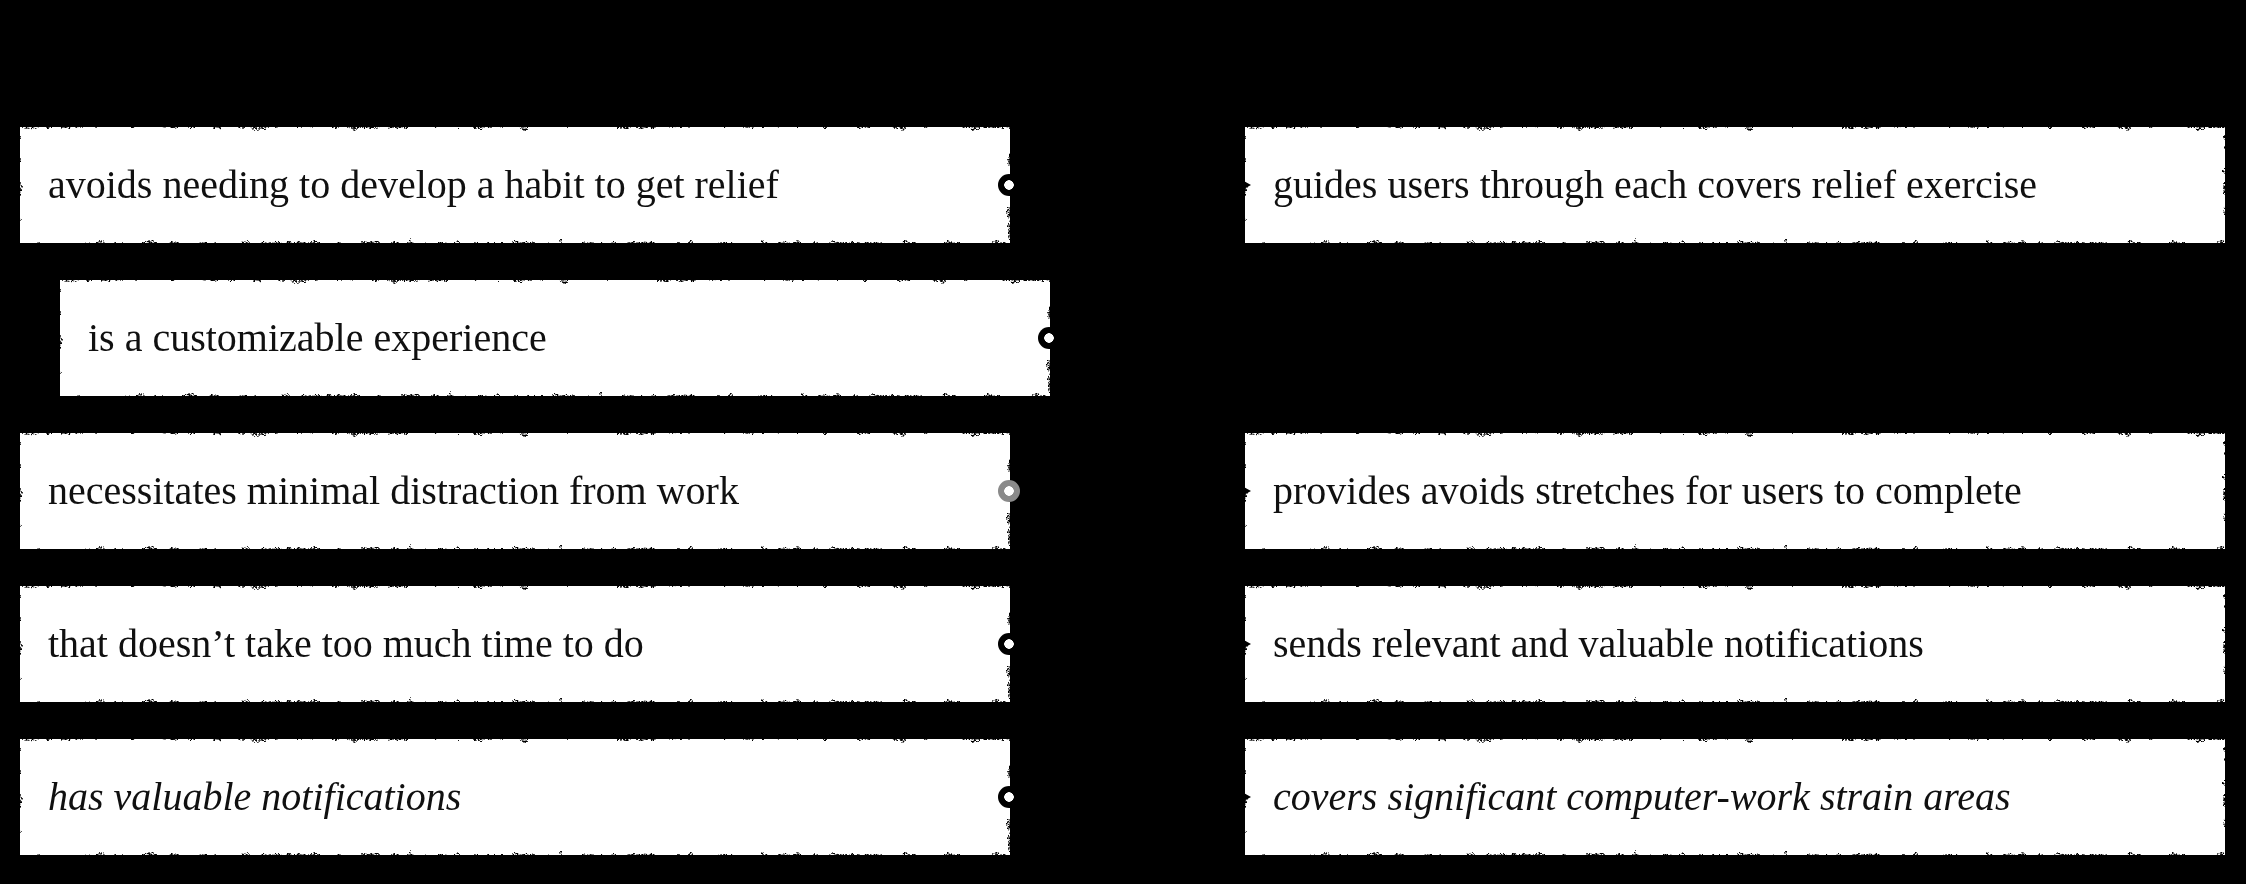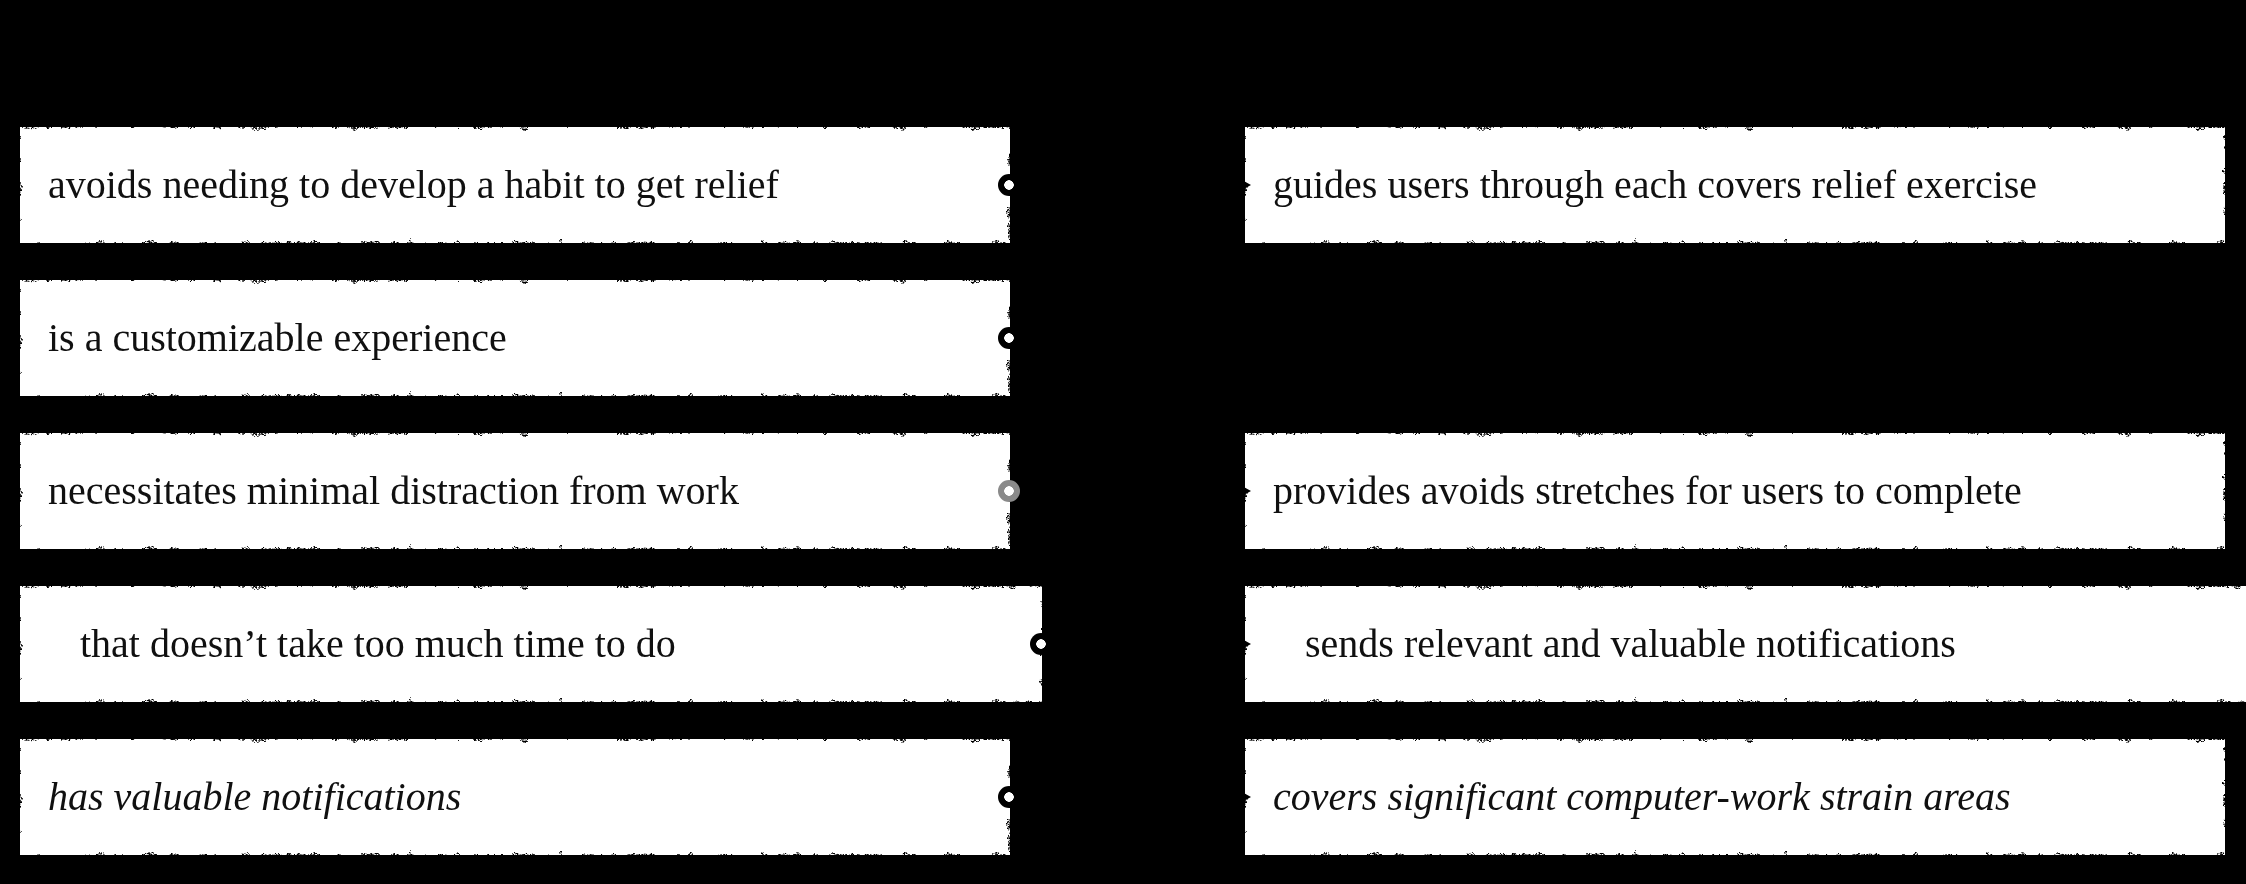--- a/index.html
+++ b/index.html
@@ -37,23 +37,23 @@
     line-height: 1;
     color: var(--text, #101010);
     white-space: nowrap;
     text-align: center;
   }
 
   .col-left  { left: 20px;   width: 990px; }
   .col-right { left: 1245px; width: 980px; }
 
   .r1 { top: 127px; }
-  .r2 { top: 280px; }
+  .r2 { top: 280px; margin-left: 40px; }
   .r3 { top: 433px; }
-  .r4 { top: 586px; padding-left: 32px; }
+  .r4 { top: 586px; }
   .r5 { top: 739px; font-style: italic; }   
 
   .port-ring {
     --ring-color: var(--connector, #000);
     position: absolute;
     right: -10px;
     top: 50%;
     transform: translateY(-50%);
     width: 22px;
     height: 22px;

